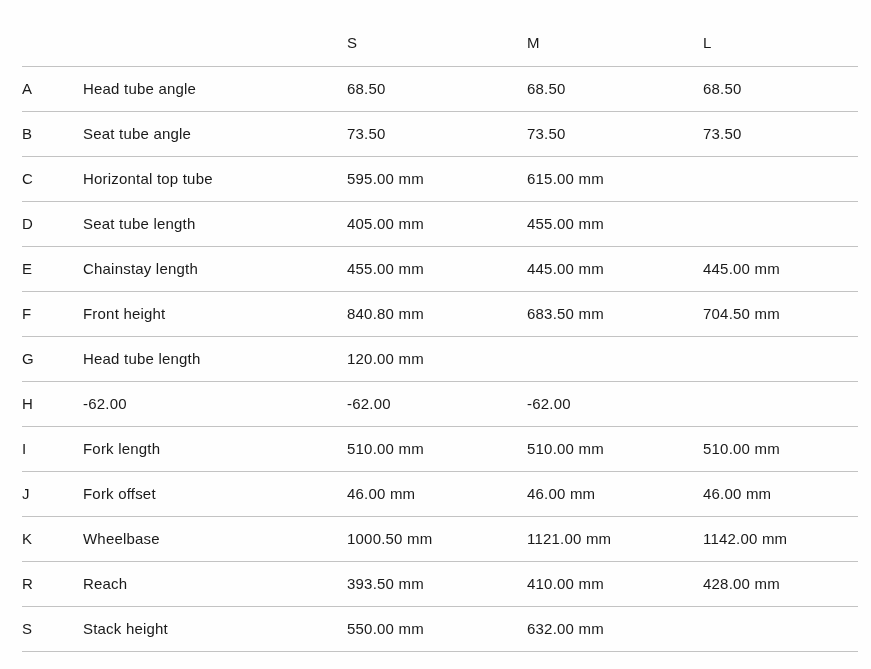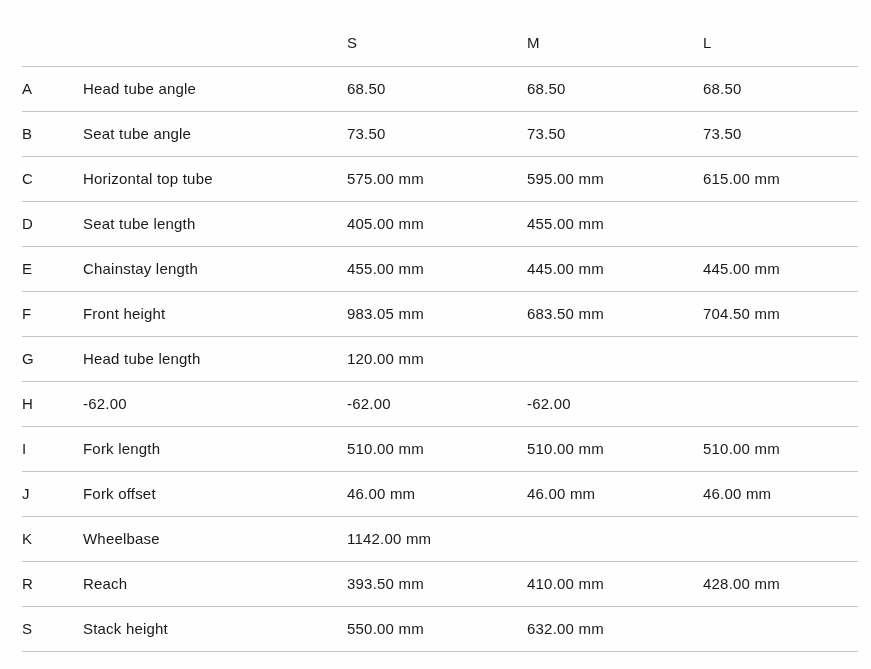--- a/index.html
+++ b/index.html
@@ -71,21 +71,20 @@
     <div class="cell">B</div>
     <div class="cell">Seat tube angle</div>
     <div class="cell">73.50</div>
     <div class="cell">73.50</div>
     <div class="cell">73.50</div>
   </div>
 
   <div class="g-row">
     <div class="cell">C</div>
     <div class="cell">Horizontal top tube</div>
-    <div class="cell">575.00 mm</div>
     <div class="cell">595.00 mm</div>
     <div class="cell">615.00 mm</div>
   </div>
 
   <div class="g-row">
     <div class="cell">D</div>
     <div class="cell">Seat tube length</div>
     <div class="cell">405.00 mm</div>
     <div class="cell">455.00 mm</div>
   </div>
@@ -94,21 +93,21 @@
     <div class="cell">E</div>
     <div class="cell">Chainstay length</div>
     <div class="cell">455.00 mm</div>
     <div class="cell">445.00 mm</div>
     <div class="cell">445.00 mm</div>
   </div>
 
   <div class="g-row">
     <div class="cell">F</div>
     <div class="cell">Front height</div>
-    <div class="cell">983.05 mm</div>
+    <div class="cell">840.80 mm</div>
     <div class="cell">683.50 mm</div>
     <div class="cell">704.50 mm</div>
   </div>
 
   <div class="g-row">
     <div class="cell">G</div>
     <div class="cell">Head tube length</div>
     <div class="cell">120.00 mm</div>
   </div>
 
@@ -131,20 +130,22 @@
     <div class="cell">J</div>
     <div class="cell">Fork offset</div>
     <div class="cell">46.00 mm</div>
     <div class="cell">46.00 mm</div>
     <div class="cell">46.00 mm</div>
   </div>
 
   <div class="g-row">
     <div class="cell">K</div>
     <div class="cell">Wheelbase</div>
+    <div class="cell">1000.50 mm</div>
+    <div class="cell">1121.00 mm</div>
     <div class="cell">1142.00 mm</div>
   </div>
 
   <div class="g-row">
     <div class="cell">R</div>
     <div class="cell">Reach</div>
     <div class="cell">393.50 mm</div>
     <div class="cell">410.00 mm</div>
     <div class="cell">428.00 mm</div>
   </div>

